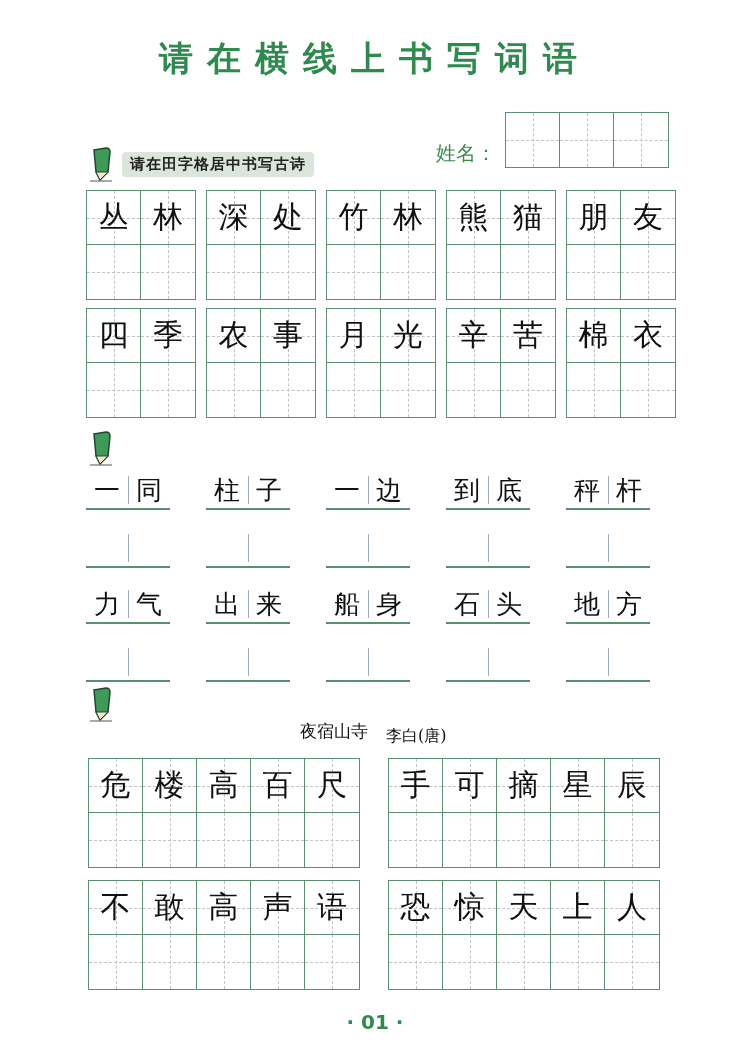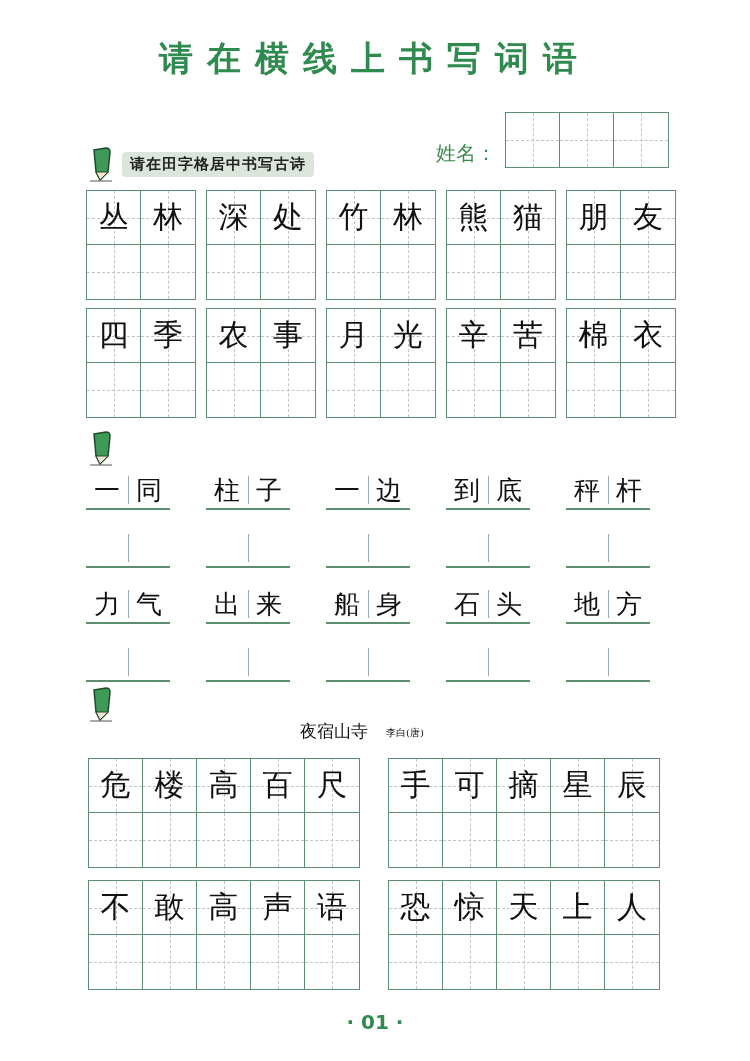--- a/index.html
+++ b/index.html
@@ -21,21 +21,21 @@
   .cell-col:last-child .cell { border-right: none; }
   .cell.top { border-bottom: 1.5px solid #5c8f72; }
   .cell .ch { position: absolute; inset: 0; display: flex; align-items: center; justify-content: center; font-size: 30px; z-index: 2; }
   .line-row { position: absolute; left: 86px; display: flex; gap: 36px; }
   .line-word { width: 84px; }
   .lw-top { height: 40px; border-bottom: 2px solid #5c8f72; display: flex; position: relative; }
   .lw-top span { width: 42px; text-align: center; font-size: 26px; line-height: 40px; }
   .lw-sep { position: absolute; left: 42px; top: 6px; bottom: 4px; border-left: 1px solid #9ab; }
   .lw-blank { height: 40px; border-bottom: 2px solid #5c8f72; margin-top: 18px; position: relative; }
   .poem-title { position: absolute; top: 720px; left: 300px; font-size: 17px; }
-  .poem-author { position: absolute; top: 726px; left: 386px; font-size: 10px; }
+  .poem-author { position: absolute; top: 726px; left: 386px; font-size: 16px; }
   .poem-row { position: absolute; left: 88px; display: flex; gap: 28px; }
   .page-num { position: absolute; top: 1010px; left: 0; width: 750px; text-align: center; font-size: 20px; font-weight: bold; color: #2e8a4e; font-family: "DejaVu Sans", sans-serif; }
 </style>
 </head>
 <body>
 
 <div class="title">请在横线上书写词语</div>
 
 <div class="name-label">姓名：</div>
 <div class="name-boxes">

